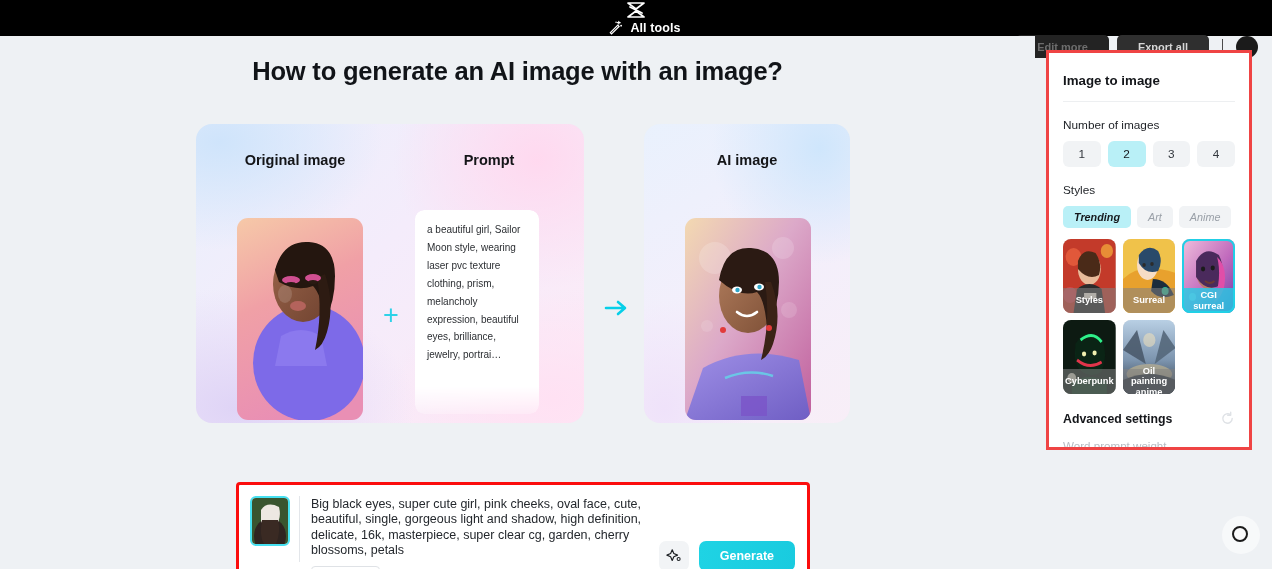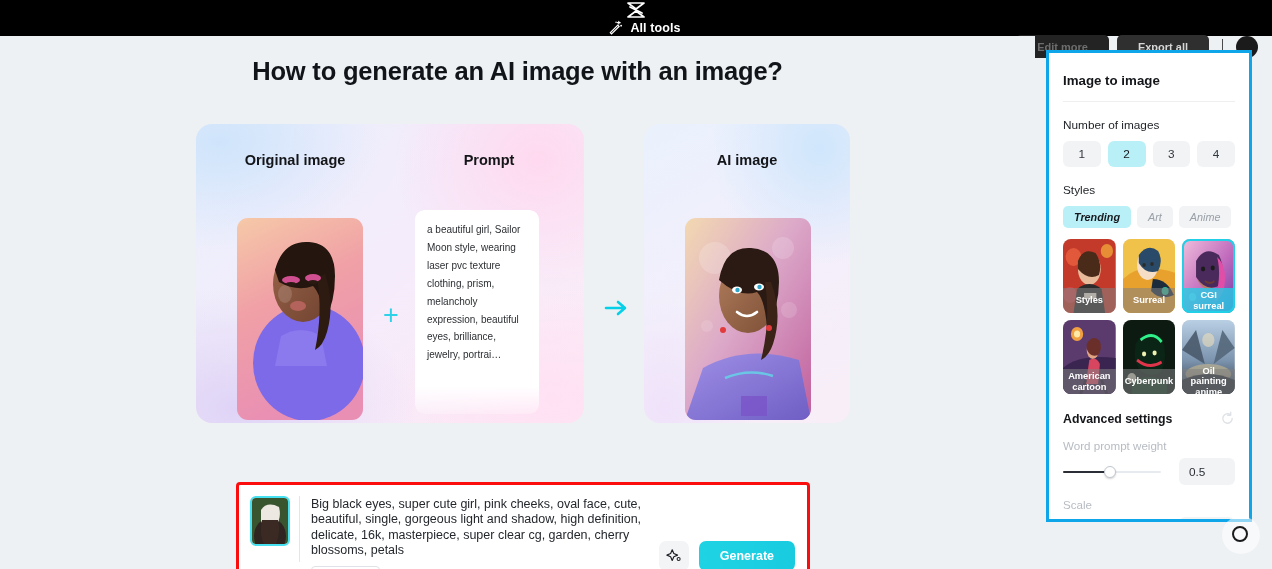--- a/index.html
+++ b/index.html
@@ -139,22 +139,22 @@
   .gen-btn {
     height: 30px; padding: 0 21px; border-radius: 7px;
     background: linear-gradient(95deg,#1fd3e4 0%,#19cbdf 100%);
     color: #fff; font-size: 12.5px; font-weight: bold;
     display: flex; align-items: center; justify-content: center; cursor: pointer;
   }
 
   
   .sidebar-outline {
     position: absolute; left: 1046px; top: 50px;
-    width: 206px; height: 472px;
-    border: 3px solid #0ea5e9; background: #fff;
+    width: 206px; height: 400px;
+    border: 3px solid #ef4444; background: #fff;
   }
   .sb-inner { position: absolute; inset: 0; padding: 0 14px; overflow: hidden; }
   .sb-title {
     font-size: 13.3px; font-weight: bold; color: #14161a;
     padding: 20px 0 13px;
   }
   .sb-hr { height: 1px; background: #edeff1; }
   .sb-label { font-size: 11.8px; color: #1d2025; padding: 16px 0 9px; }
   .num-row { display: flex; gap: 7px; }
   .num-btn {
@@ -437,33 +437,20 @@
             <path d="M16 22 q10 -16 26 -6 q8 14 2 30 q-16 8 -28 -8 z" fill="#4a2a5c"></path>
             <path d="M40 18 q12 10 8 30 q-4 12 -12 16 q10 -26 4 -46 z" fill="#e04ea8"></path>
             <circle cx="24" cy="30" r="2.4" fill="#1b1b1b"></circle>
             <circle cx="35" cy="29" r="2.4" fill="#1b1b1b"></circle>
             <path d="M26 42 q6 4 11 0" stroke="#6b3a34" stroke-width="2" fill="none"></path>
             <circle cx="12" cy="58" r="4" fill="#fff" opacity=".35"></circle>
           </svg>
           <div class="thumb-cap">CGI surreal</div>
         </div>
 
-        <div class="thumb">
-          <svg width="100%" height="100%" viewBox="0 0 60 74" preserveAspectRatio="none">
-            <rect width="60" height="74" fill="#5b3a6e"></rect>
-            <path d="M0 48 q18 -14 60 -10 v36 h-60 z" fill="#3a2450"></path>
-            <circle cx="16" cy="14" r="7" fill="#f0a040"></circle>
-            <circle cx="16" cy="14" r="3.5" fill="#ffe9a8"></circle>
-            <ellipse cx="34" cy="30" rx="7" ry="9" fill="#e0a484"></ellipse>
-            <path d="M27 24 q7 -10 15 -3 q3 8 -2 14 q-9 3 -13 -6 z" fill="#6b2f2a"></path>
-            <path d="M30 40 q8 -4 12 4 l-2 20 h-14 z" fill="#d8455f"></path>
-            <path d="M26 60 l-6 14 M44 60 l6 14" stroke="#1f1430" stroke-width="3"></path>
-          </svg>
-          <div class="thumb-cap">American cartoon</div>
-        </div>
 
         <div class="thumb">
           <svg width="100%" height="100%" viewBox="0 0 60 74" preserveAspectRatio="none">
             <rect width="60" height="74" fill="#0d1a12"></rect>
             <ellipse cx="30" cy="34" rx="16" ry="20" fill="#123a22"></ellipse>
             <path d="M14 24 q12 -18 30 -6 q8 16 0 34 q-18 10 -30 -10 z" fill="#0a2415"></path>
             <path d="M20 20 q14 -10 24 2" stroke="#2ff08a" stroke-width="3" fill="none"></path>
             <path d="M16 40 q14 10 28 2" stroke="#e0344a" stroke-width="3" fill="none"></path>
             <circle cx="24" cy="34" r="2.4" fill="#f0f0b0"></circle>
             <circle cx="36" cy="33" r="2.4" fill="#f0f0b0"></circle>

